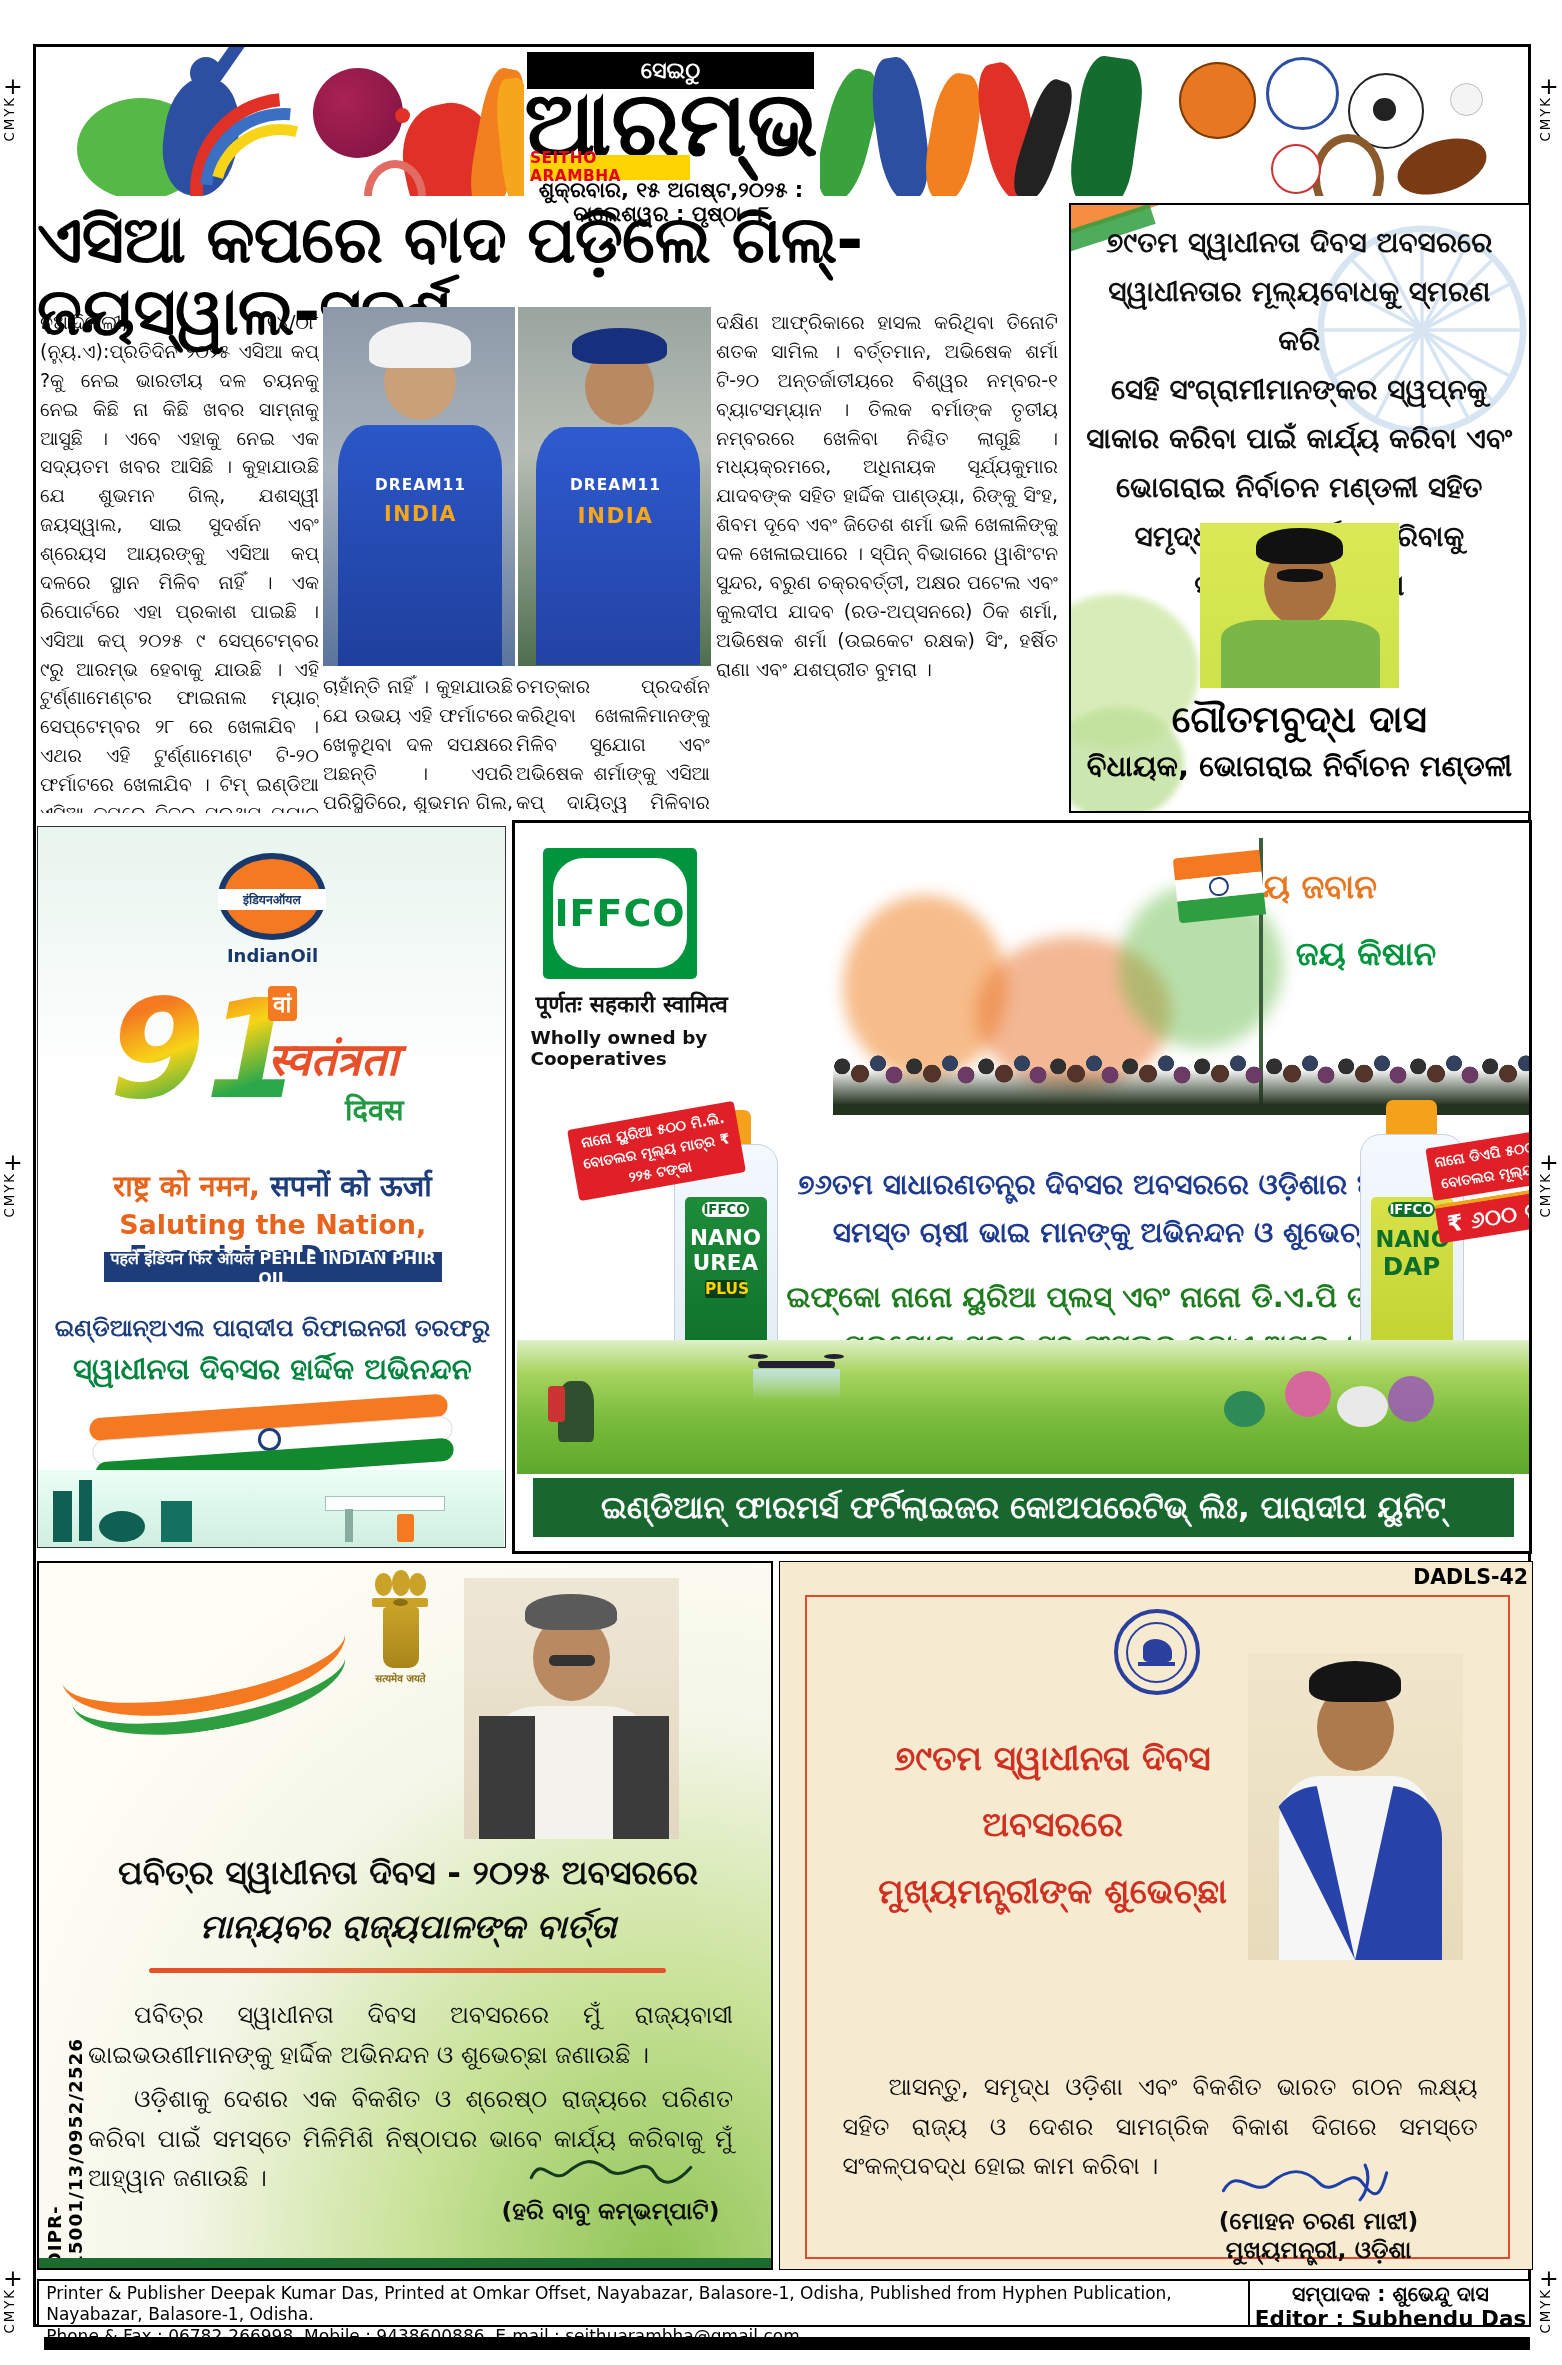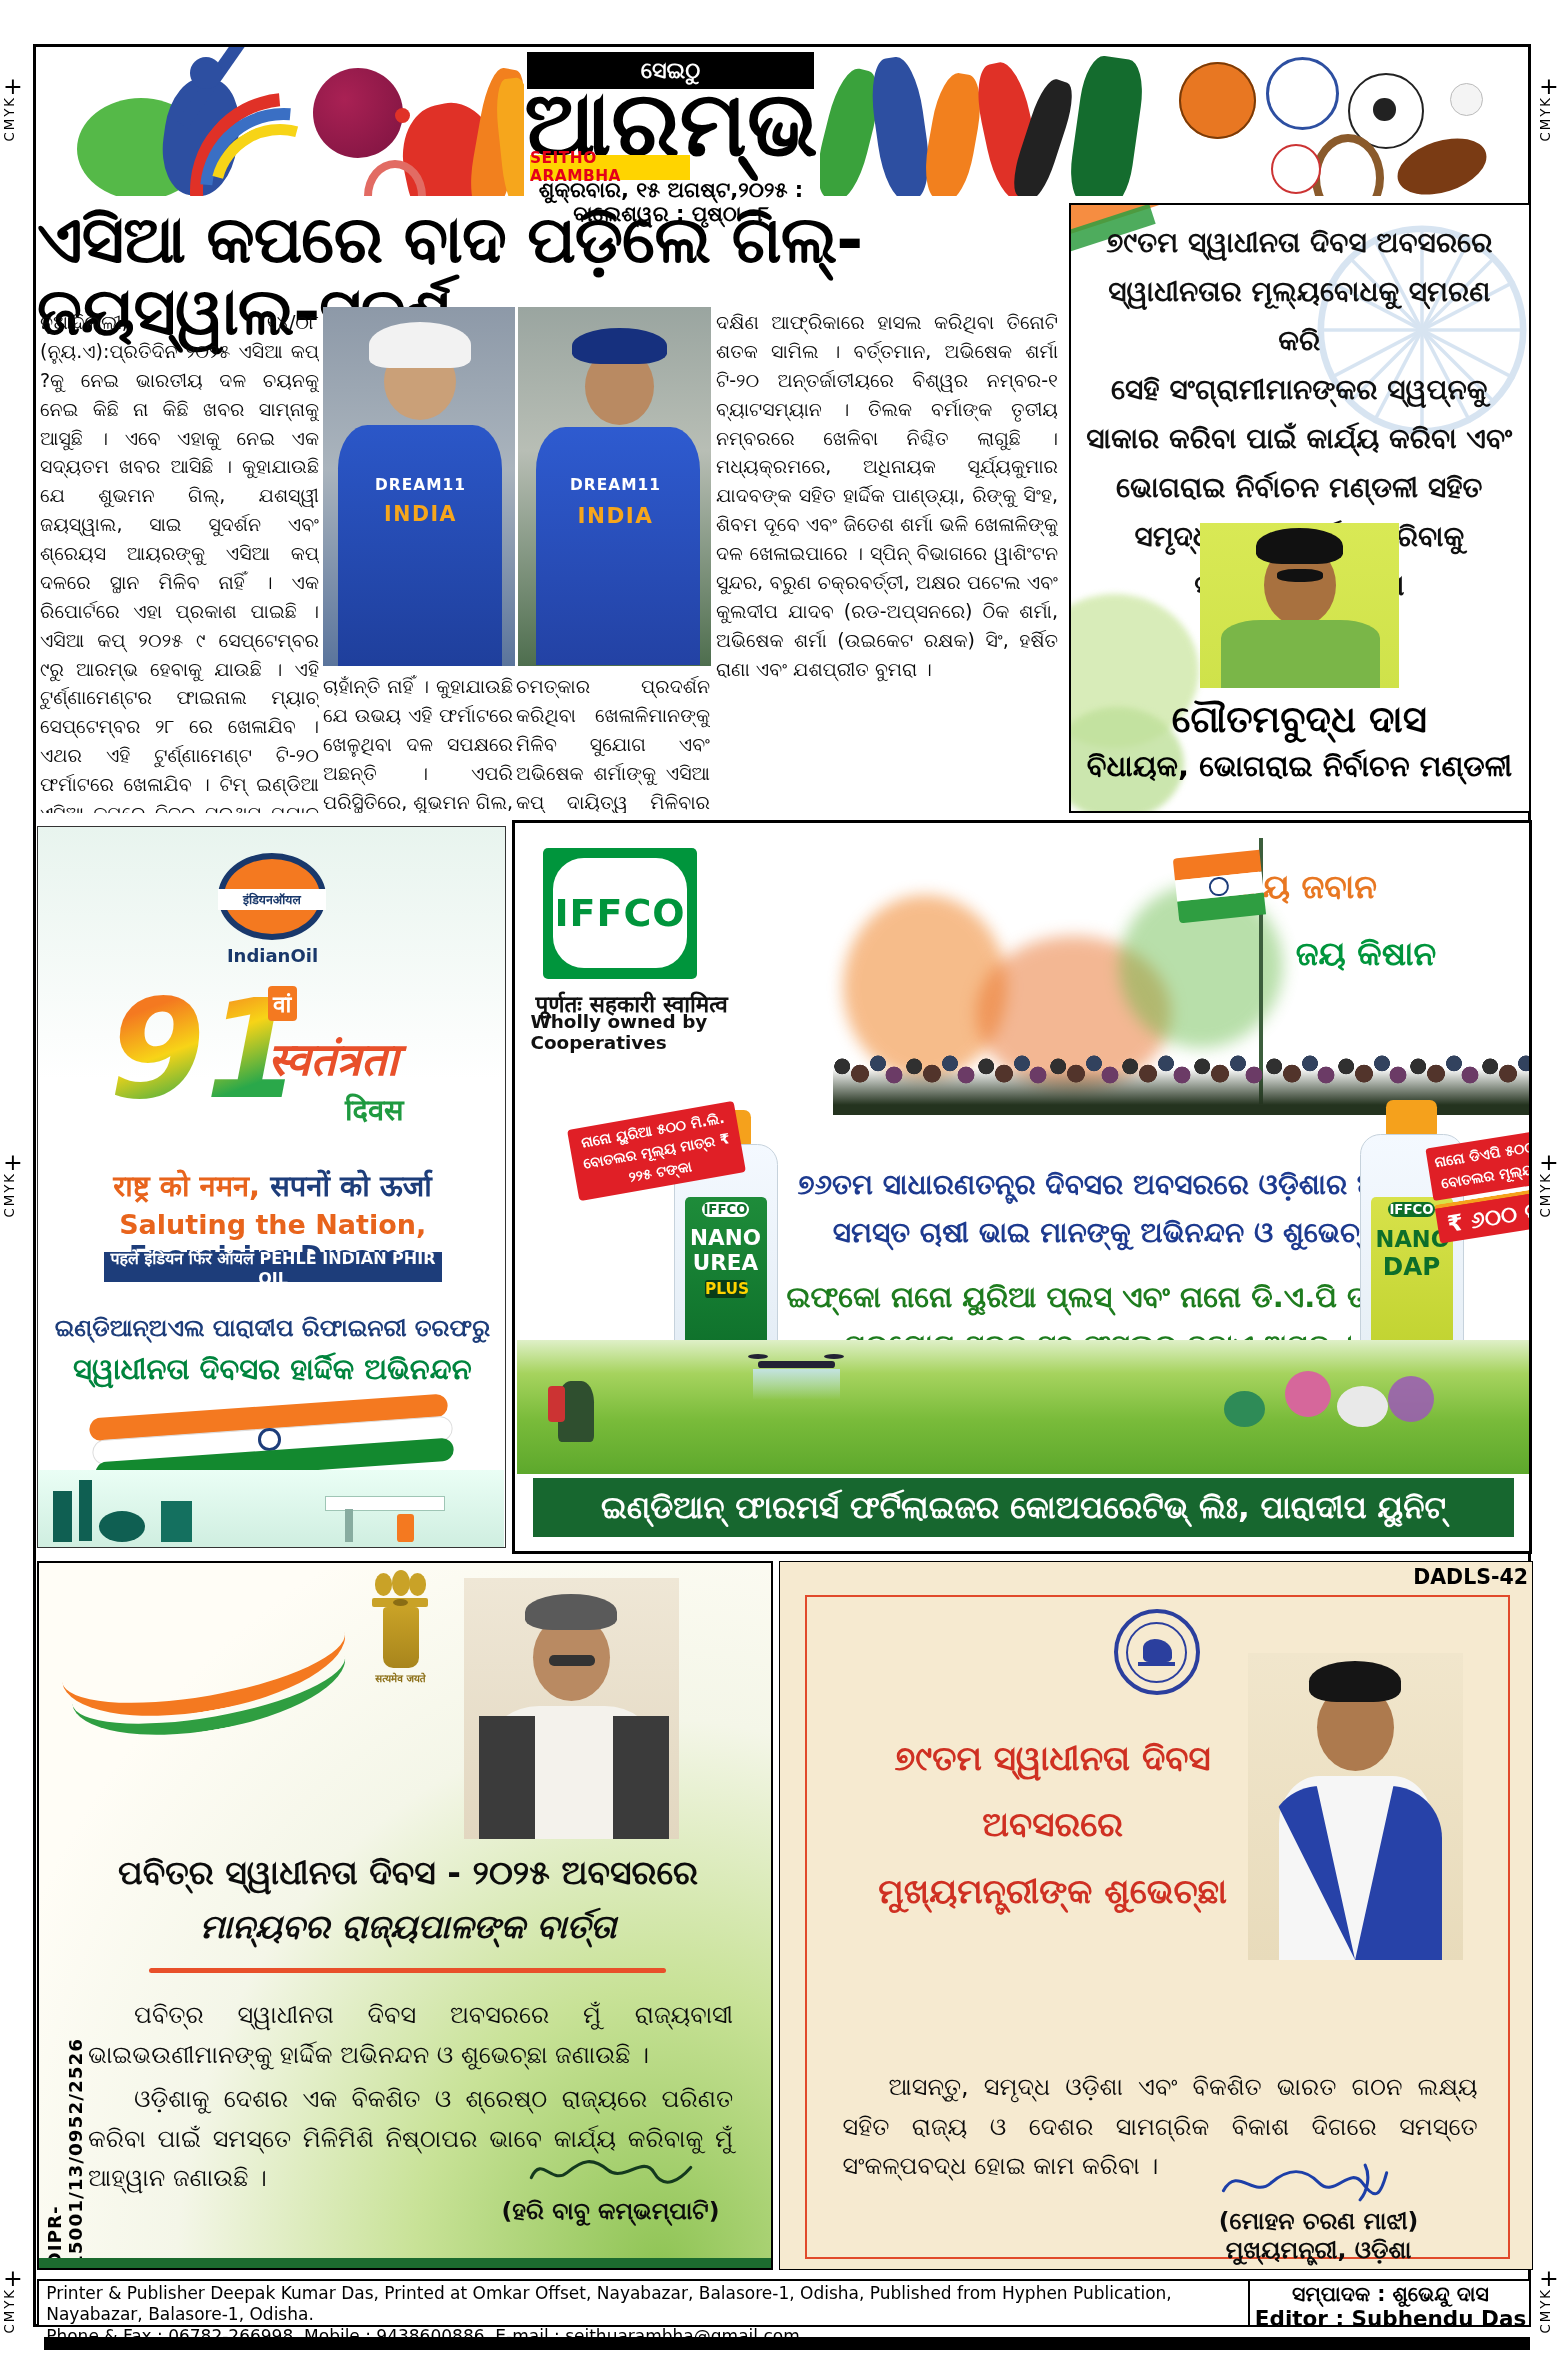--- a/index.html
+++ b/index.html
@@ -192,21 +192,21 @@
     </div>
   </div>
 
   <div class="a" style="left:512px;top:820px;width:1020px;height:734px;border:3.1px solid #000;box-sizing:border-box;background:#fff;overflow:hidden;">
     <div class="a" style="left:28px;top:24.6px;width:154px;height:131px;background:#00953c;border-radius:5.1px;padding:10.2px;box-sizing:border-box;">
       <div style="width:100%;height:100%;background:#fff;border-radius:31px;display:flex;align-items:center;justify-content:center;">
         <span class="b" style="color:#00953c;font-size:38px;letter-spacing:1px;">IFFCO</span>
       </div>
     </div>
     <div class="a b" style="left:20.5px;top:165px;width:236px;font-size:22.5px;color:#111;">पूर्णतः सहकारी स्वामित्व</div>
-    <div class="a b" style="left:15.4px;top:188px;width:266px;font-size:18.4px;color:#111;">Wholly owned by Cooperatives</div>
+    <div class="a b" style="left:15.4px;top:204px;width:266px;font-size:18.4px;color:#111;">Wholly owned by Cooperatives</div>
     <div class="a b" style="left:686px;top:44px;width:215px;font-size:33px;color:#e87722;text-align:center;">ଜୟ ଜବାନ</div>
     <div class="a b" style="left:733px;top:91px;width:236px;font-size:33px;color:#00953c;text-align:center;margin-top:20px;">ଜୟ କିଷାନ</div>
 
     <div class="shape ellipse" style="left:328px;top:72px;width:164px;height:184px;background:#f0862c;opacity:.55;filter:blur(7.2px);"></div>
     <div class="shape ellipse" style="left:461px;top:113px;width:195px;height:154px;background:#e8712a;opacity:.5;filter:blur(8.2px);"></div>
     <div class="shape ellipse" style="left:604px;top:61px;width:164px;height:164px;background:#63b944;opacity:.45;filter:blur(8.2px);"></div>
     <div class="shape" style="left:744px;top:15.4px;width:4.1px;height:266px;background:#3c5e3c;"></div>
     <div class="a" style="left:661px;top:31px;width:87px;height:67px;transform:rotate(-6deg);">
       <div style="height:21.5px;background:#f47920;border-radius:4.1px 0 0 0;"></div>
       <div style="height:21.5px;background:#fff;position:relative;">

